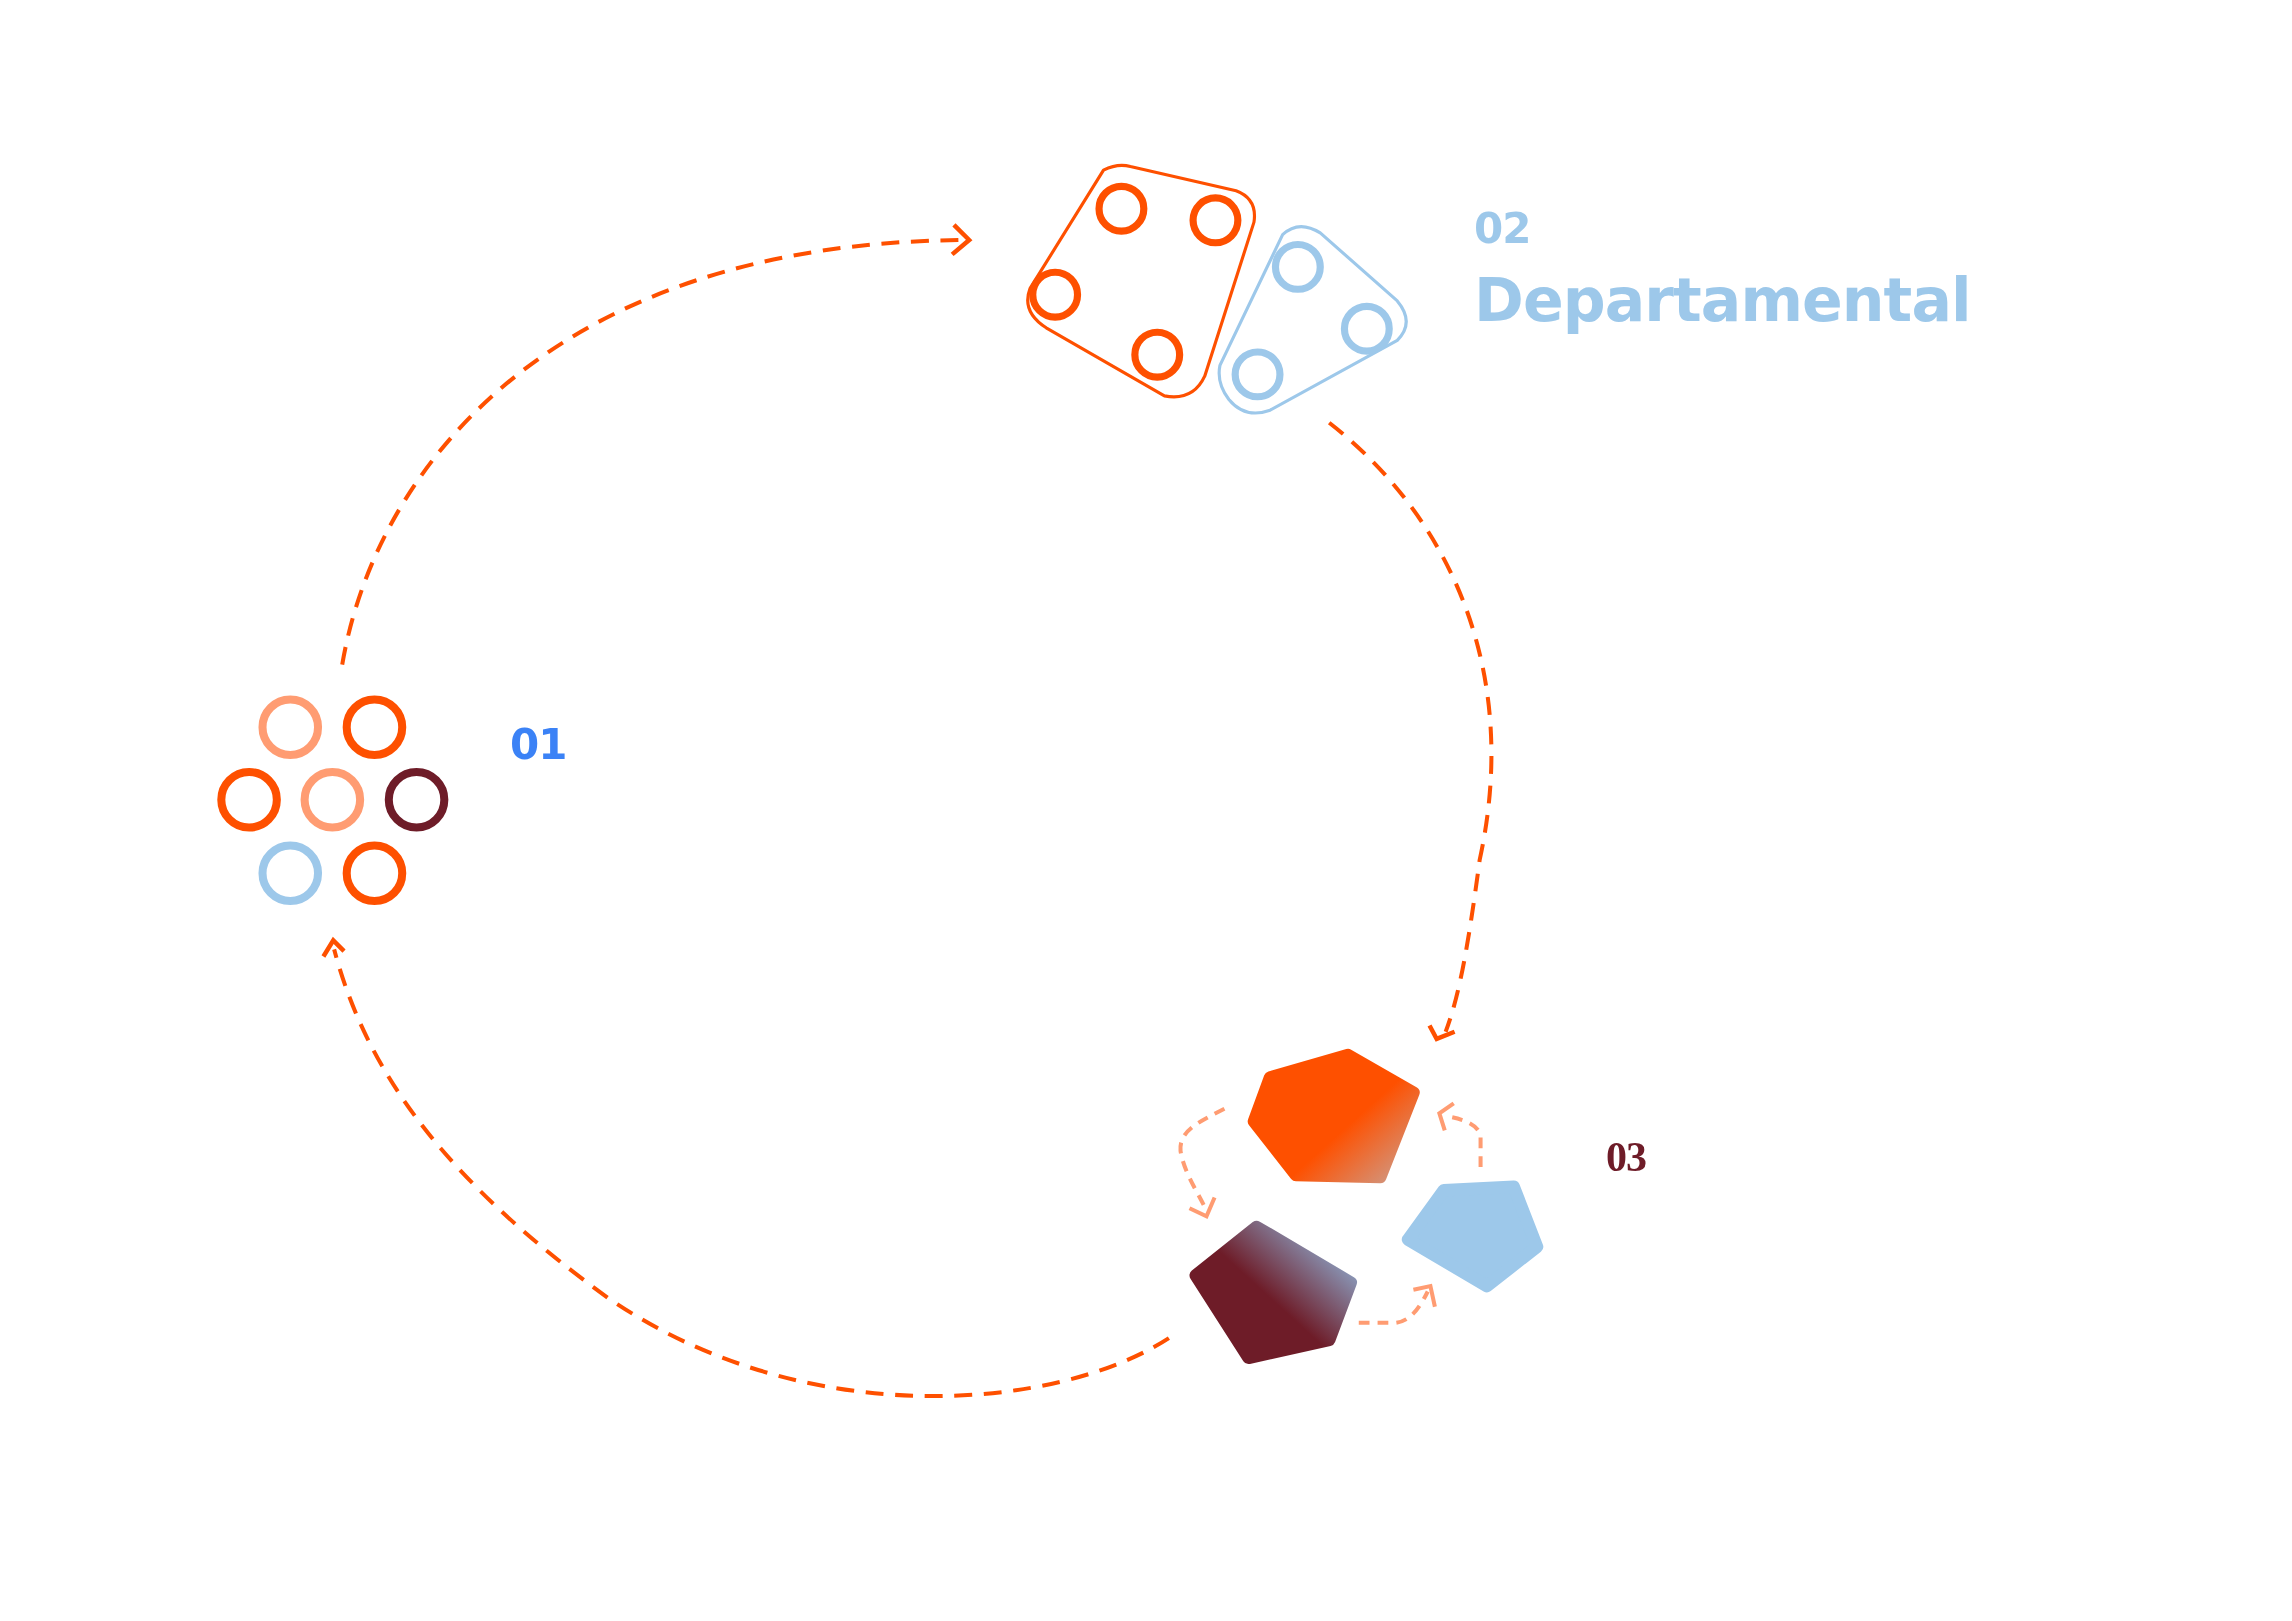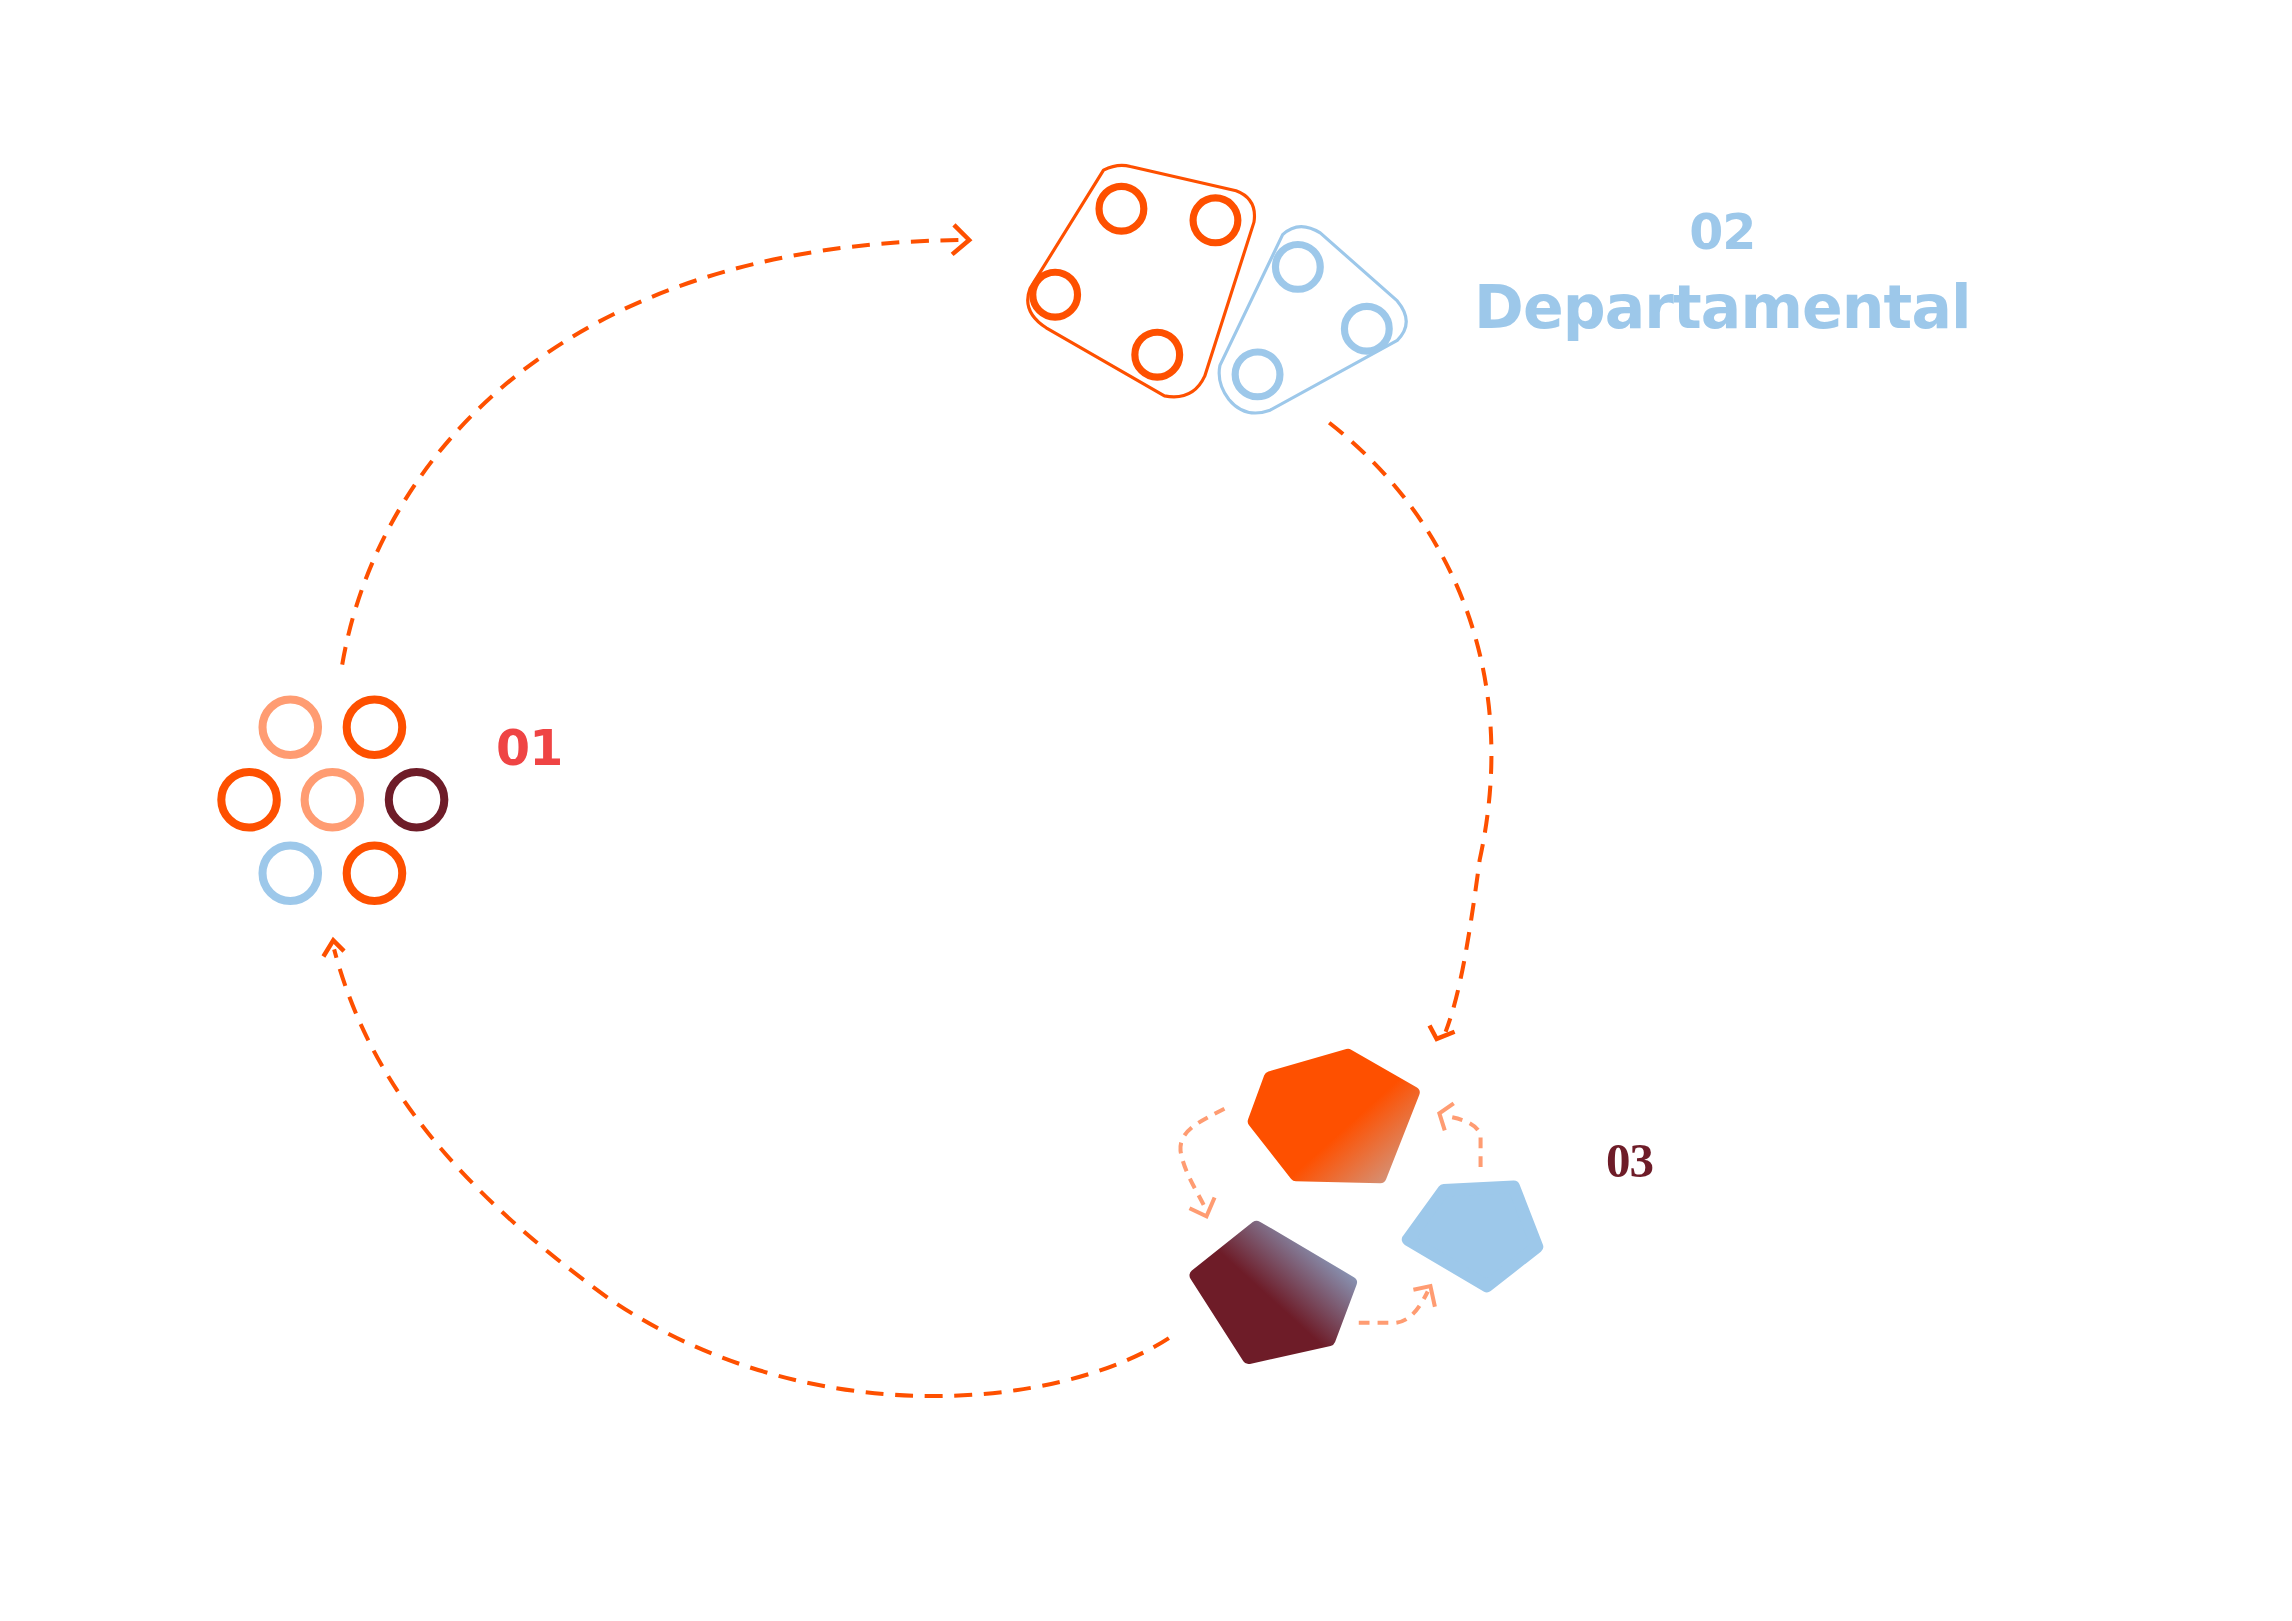--- a/index.html
+++ b/index.html
@@ -1,21 +1,21 @@
 <!DOCTYPE html>
 <html style="font-size:14.3px"><head>
 <meta charset="utf-8">
 <style>
   html, body { margin: 0; padding: 0; background: #ffffff; }
   body { width: 2293px; height: 1622px; position: relative; overflow: hidden; font-family: "DejaVu Sans", sans-serif; }
   svg.canvas { position: absolute; left: 0; top: 0; width: 2293px; height: 1622px; }
   .label { position: absolute; font-family: "DejaVu Sans", sans-serif; font-weight: 700; line-height: 1; letter-spacing: -0.9px; white-space: nowrap; }
-  .label .num { display: block; font-size: 49px; text-align: center; }
+  .label .num { display: block; font-size: 42px; }
   .label .name { display: block; font-size: 60px; margin-top: 19.7px; }
-  #label-personal { left: 496px; top: 724px; color: #ef4444; }
+  #label-personal { left: 510px; top: 724px; color: #3b82f6; }
   #label-departmental { left: 1474px; top: 208px; color: #9DC8EA; }
   #label-organizational { left: 1606px; top: 1136px; color: #6E1C28; font-family: Liberation Serif, serif; }
 </style>
 </head>
 <body>
 
 <svg class="canvas" viewBox="0 0 2560 1811" xmlns="http://www.w3.org/2000/svg">
   <defs>
     <linearGradient id="gradOrange" x1="0.35" y1="0.4" x2="1" y2="0.95">
       <stop offset="0" stop-color="#FE5000"></stop>

